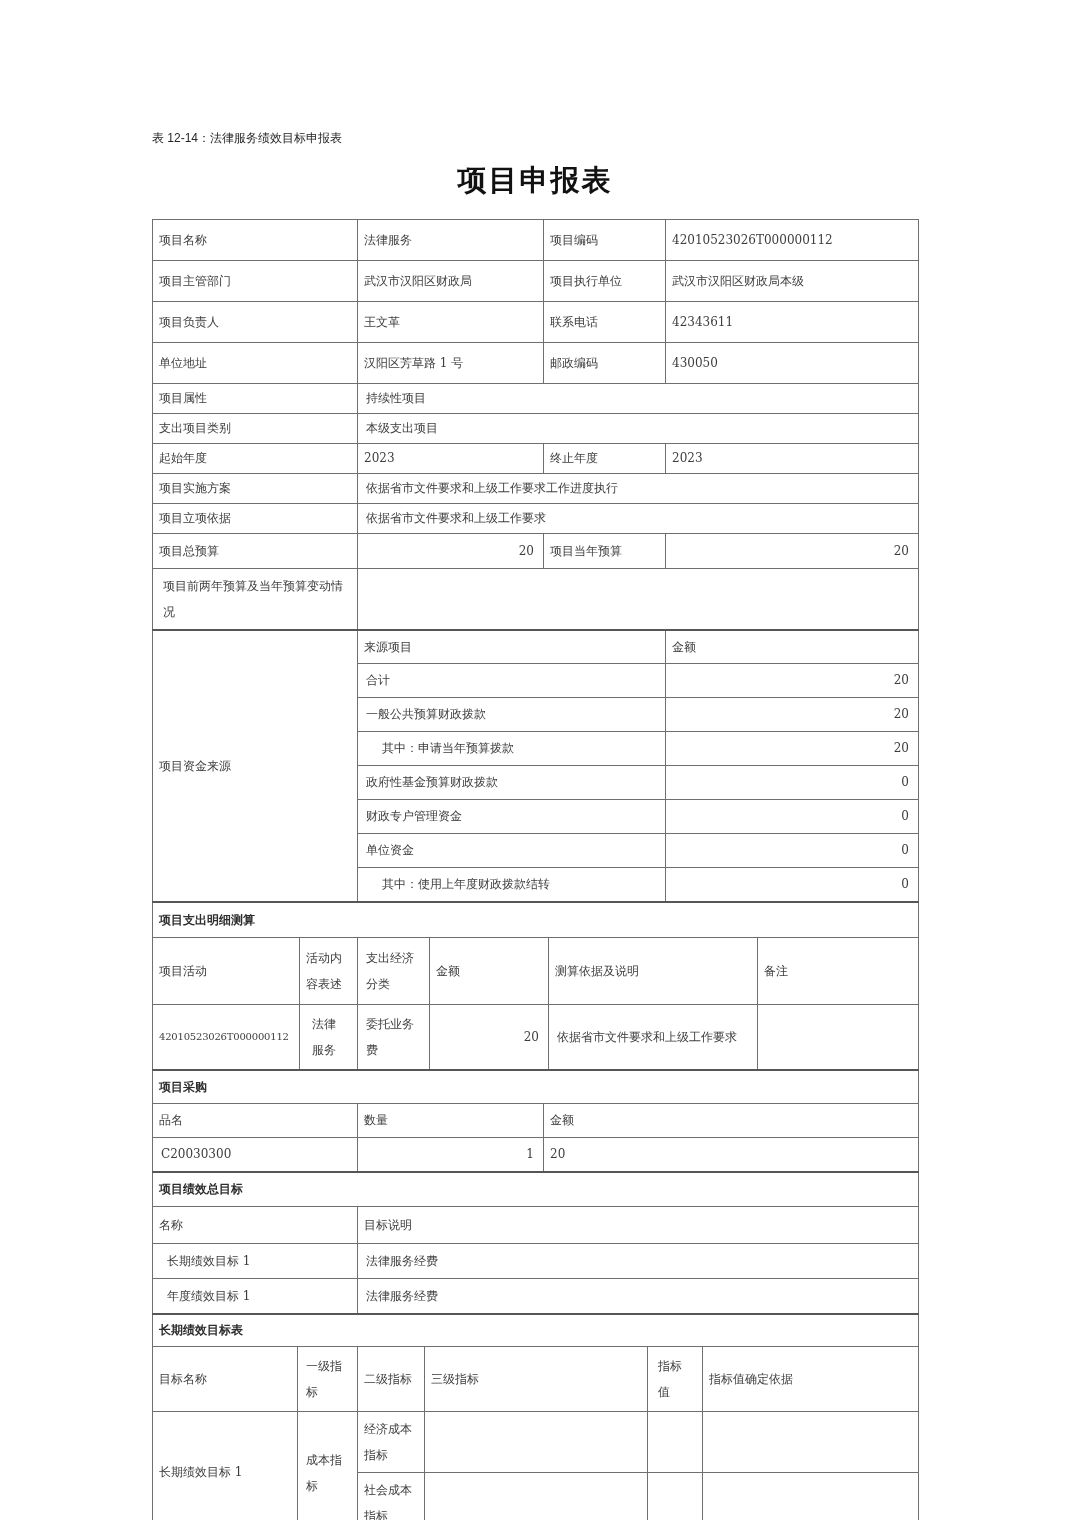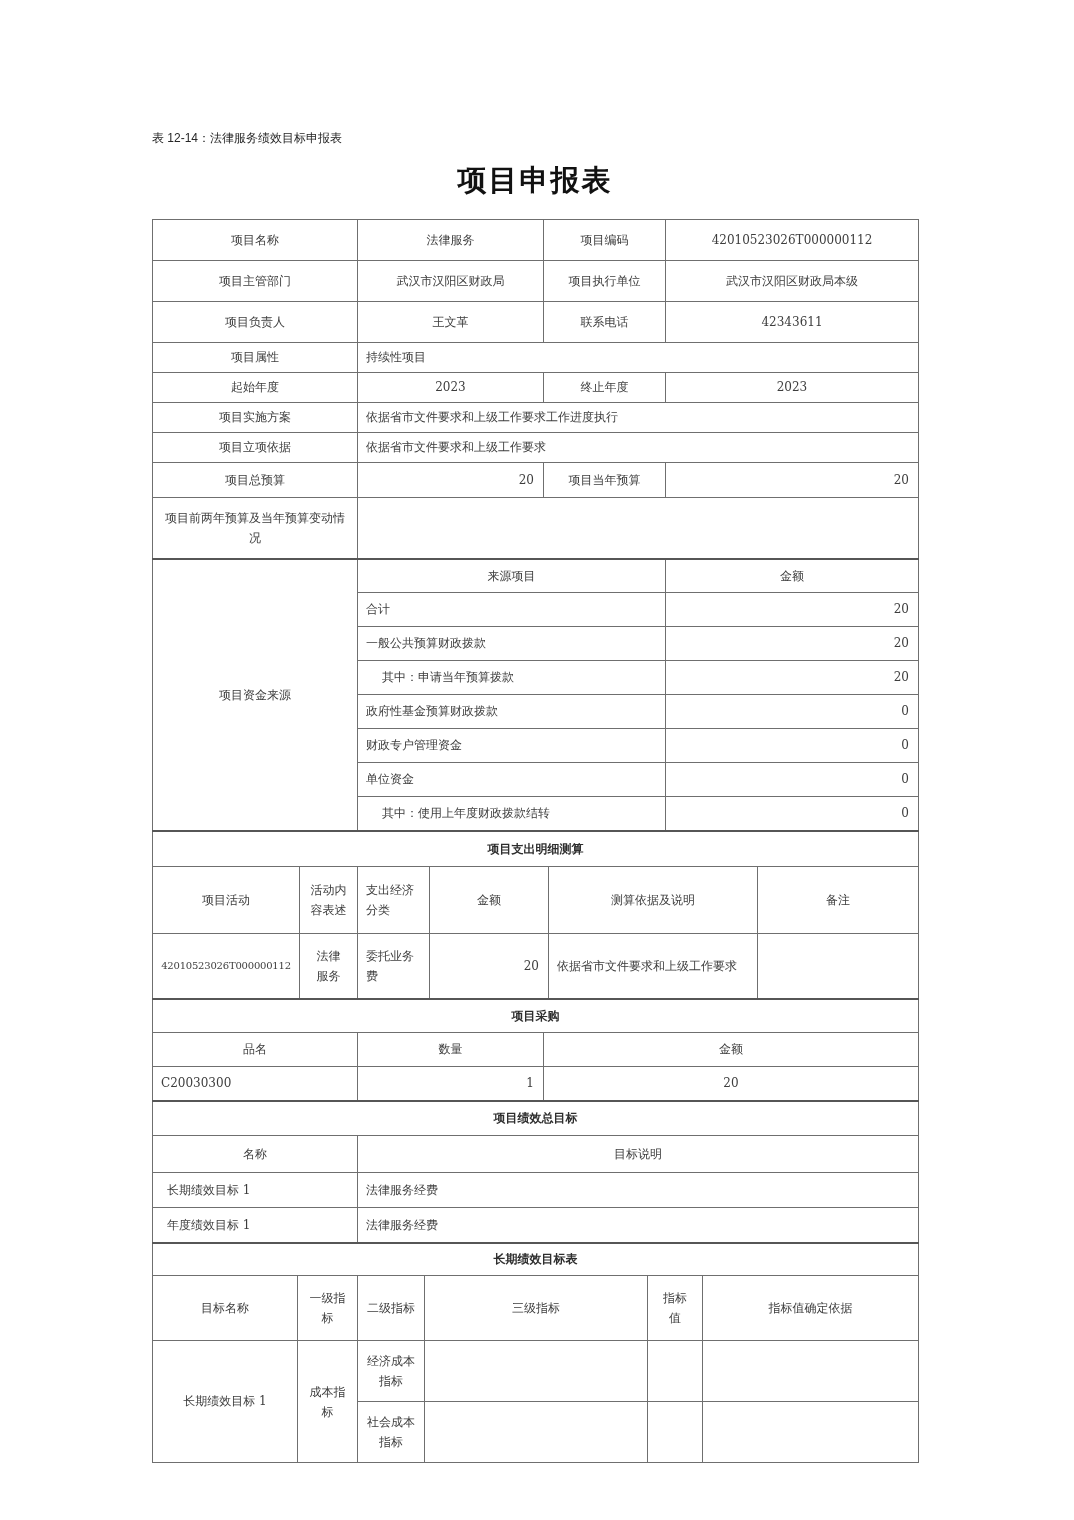--- a/index.html
+++ b/index.html
@@ -20,26 +20,26 @@
   }
   .unit-note{text-align:right;font-size:12.5px;color:#333;margin:0 0 6px 0;}
 
   table{border-collapse:collapse;table-layout:fixed;width:766px;}
   table.sect{border-top:2px solid #565656;margin-top:-1px;}
   td{
     border:1px solid #6f6f6f;vertical-align:middle;
     padding:2px 6px;font-size:12px;line-height:1.25;
     overflow:hidden;word-break:break-all;
   }
-  .c{text-align:center;}
+  .c{}
   .l{text-align:left;padding-left:8px;}
   .r{text-align:right;padding-right:9px;}
   .ind{padding-left:24px;}
   .padL14{padding-left:14px;}
-  .lh2{line-height:20px;}
+  .lh2{line-height:26px;}
   .bold{font-weight:bold;color:#2e2e2e;}
   .wrapLbl{padding:2px 10px;}
   .tight{padding:2px 12px;}
   .narrow{padding:2px 10px;}
   .code{font-size:10px;letter-spacing:-0.2px;white-space:nowrap;}
   tr.rh36 td{height:36px;}
   tr.rh30 td{height:30px;}
   tr.rh29 td{height:29px;}
   tr.rh28 td{height:28px;}
   tr.rh27 td{height:27px;}
@@ -76,23 +76,33 @@
       <td class="c">武汉市汉阳区财政局</td>
       <td class="c">项目执行单位</td>
       <td class="c">武汉市汉阳区财政局本级</td>
     </tr>
     <tr class="rh36">
       <td class="c">项目负责人</td>
       <td class="c">王文革</td>
       <td class="c">联系电话</td>
       <td class="c">42343611</td>
     </tr>
+    <tr class="rh36">
+      <td class="c">单位地址</td>
+      <td class="c">汉阳区芳草路 1 号</td>
+      <td class="c">邮政编码</td>
+      <td class="c">430050</td>
+    </tr>
     <tr class="rh25">
       <td class="c">项目属性</td>
       <td class="l" colspan="3">持续性项目</td>
+    </tr>
+    <tr class="rh25">
+      <td class="c">支出项目类别</td>
+      <td class="l" colspan="3">本级支出项目</td>
     </tr>
     <tr class="rh25">
       <td class="c">起始年度</td>
       <td class="c">2023</td>
       <td class="c">终止年度</td>
       <td class="c">2023</td>
     </tr>
     <tr class="rh25">
       <td class="c">项目实施方案</td>
       <td class="l" colspan="3">依据省市文件要求和上级工作要求工作进度执行</td>

